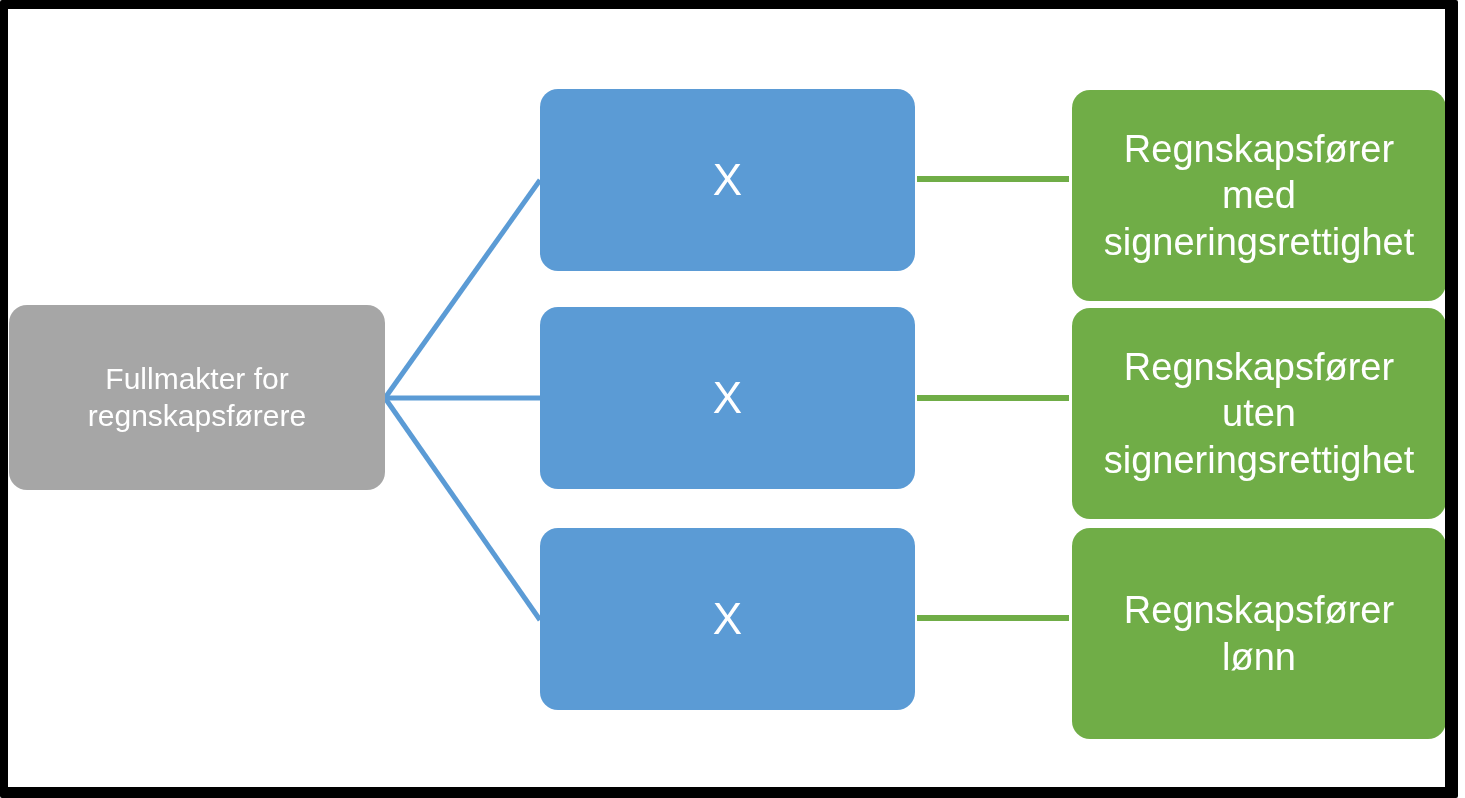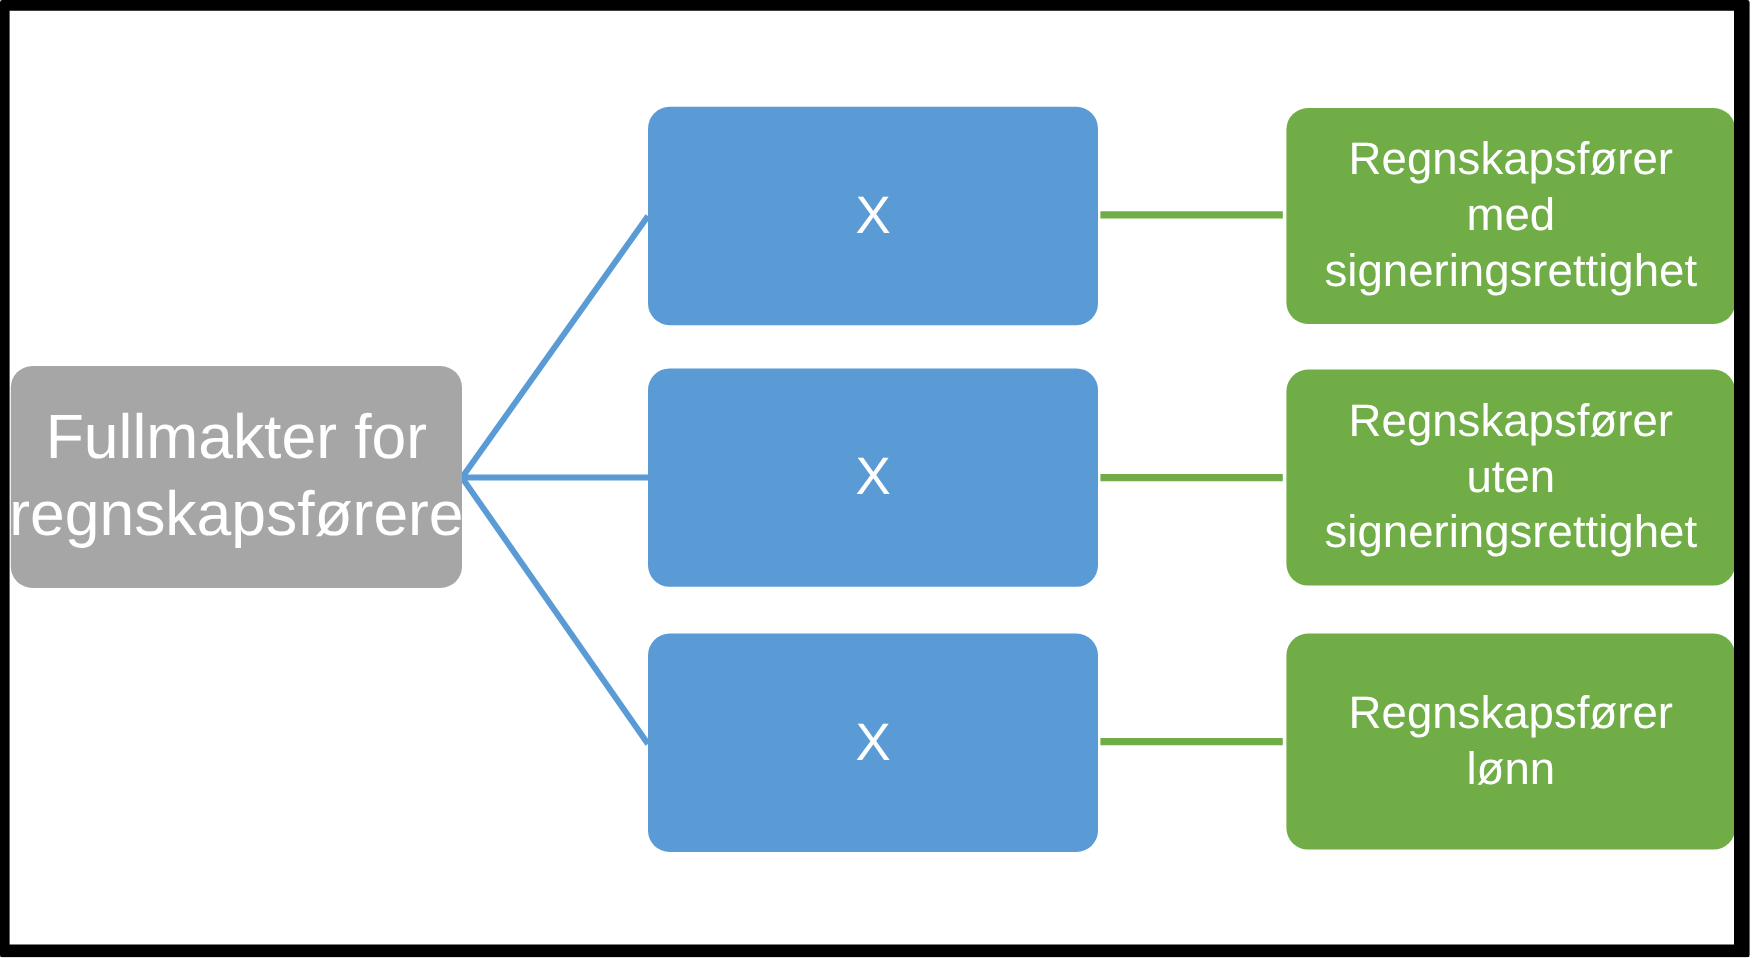--- a/index.html
+++ b/index.html
@@ -47,32 +47,32 @@
     text-align: center;
     white-space: pre-line;
     line-height: 1.22;
     padding: 4px 10px;
   }
   .node-root {
     left: 9px;
     top: 305px;
     width: 376px;
     height: 185px;
-    font-size: 52px;
+    font-size: 30px;
   }
   .node-middle {
     left: 540px;
     width: 375px;
     height: 182px;
     font-size: 44px;
   }
   .node-leaf {
     left: 1072px;
     width: 374px;
-    height: 180px;
+    height: 211px;
     font-size: 38px;
   }
   .row1-middle { top: 89px; }
   .row2-middle { top: 307px; }
   .row3-middle { top: 528px; }
   .row1-leaf { top: 90px; }
   .row2-leaf { top: 308px; }
   .row3-leaf { top: 528px; }
 </style>
 </head>

